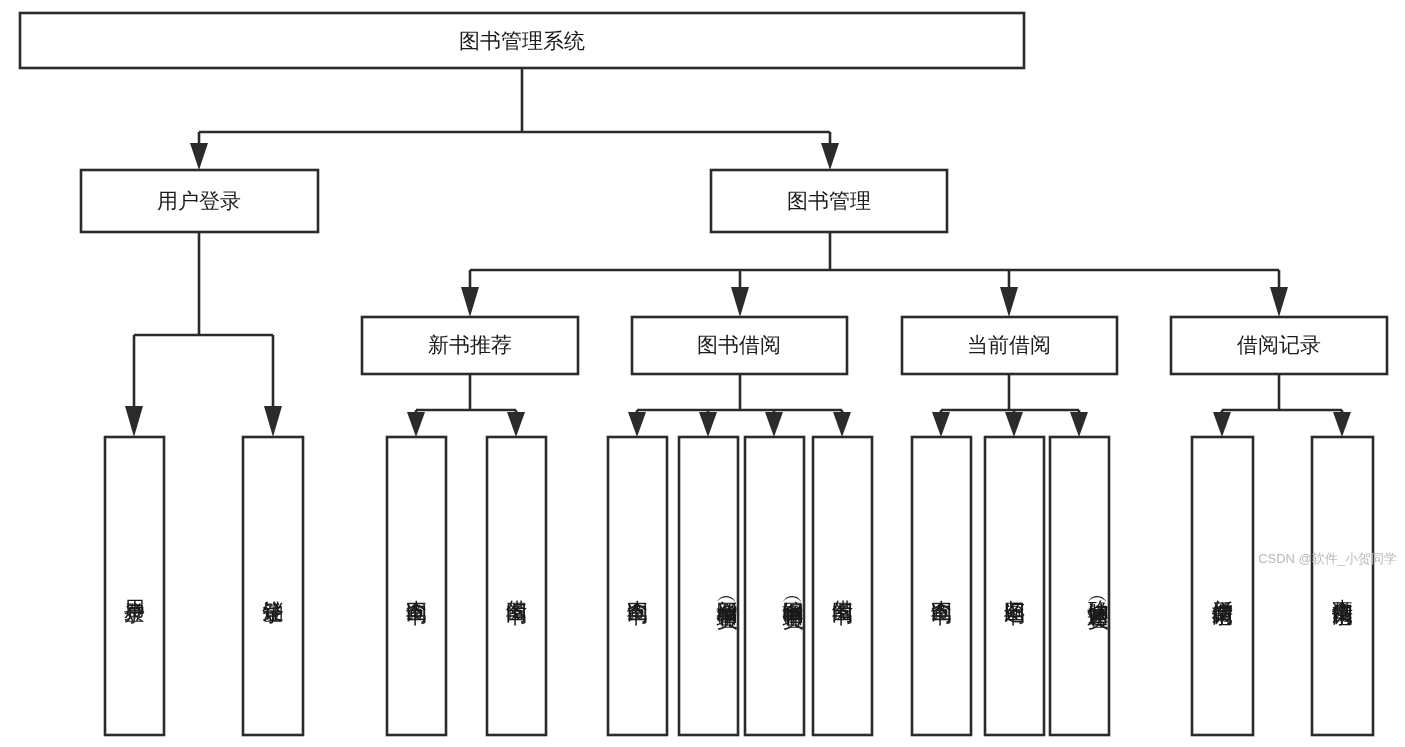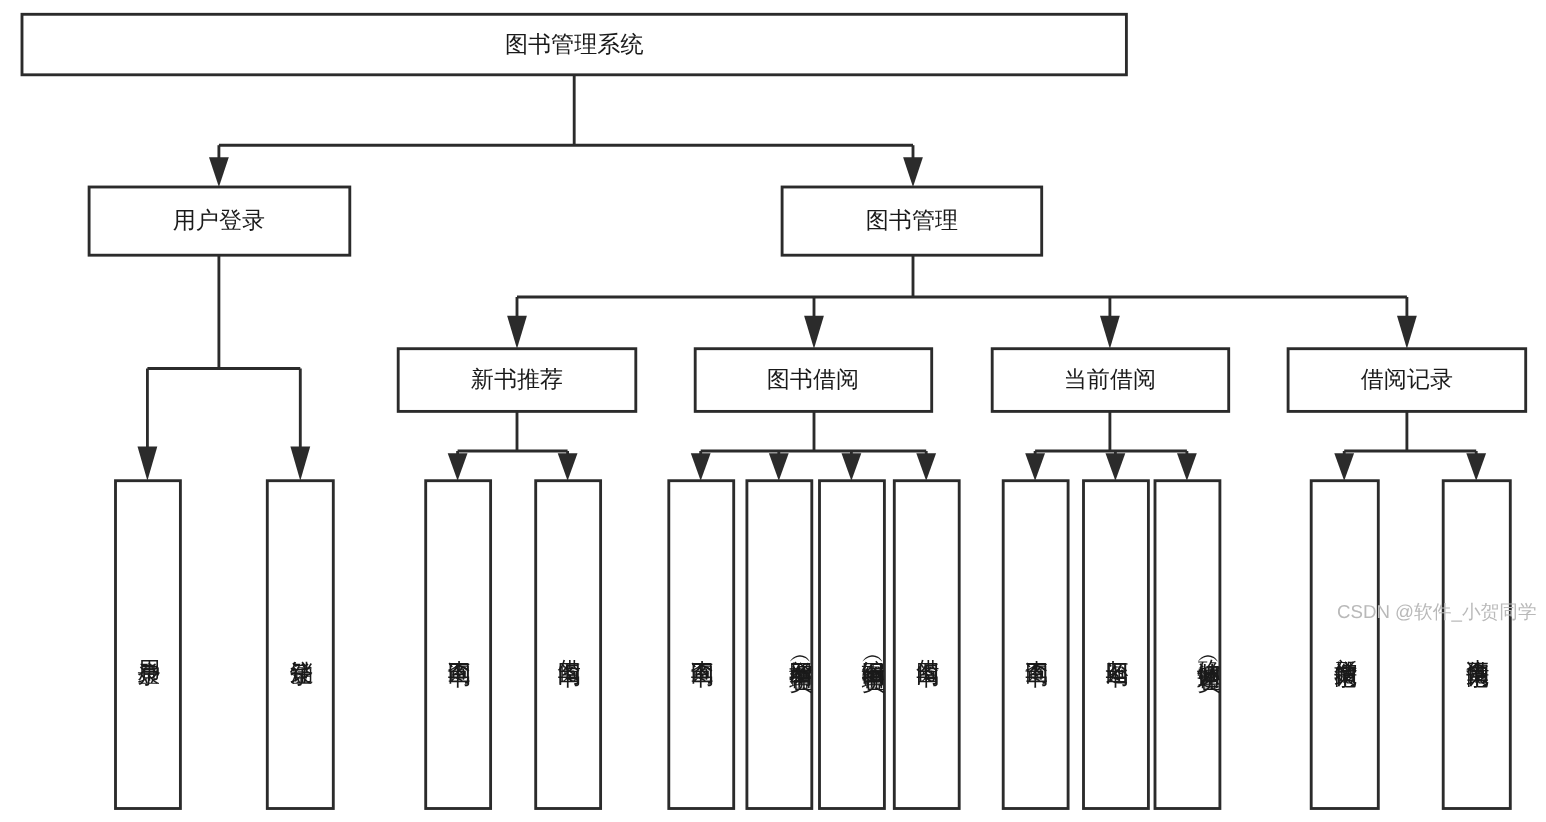--- a/index.html
+++ b/index.html
@@ -64,21 +64,21 @@
     justify-content: center;
     white-space: nowrap;
     pointer-events: none;
     user-select: none;
   }
   .watermark {
     position: absolute;
     right: 8px;
     bottom: 4px;
     font-family: "Liberation Sans", "DejaVu Sans", sans-serif;
-    font-size: 17px;
+    font-size: 13px;
     color: #b9b9b9;
     white-space: nowrap;
     user-select: none;
   }
 </style>
 </head>
 <body>
 
 <div id="diagram-root">
 

